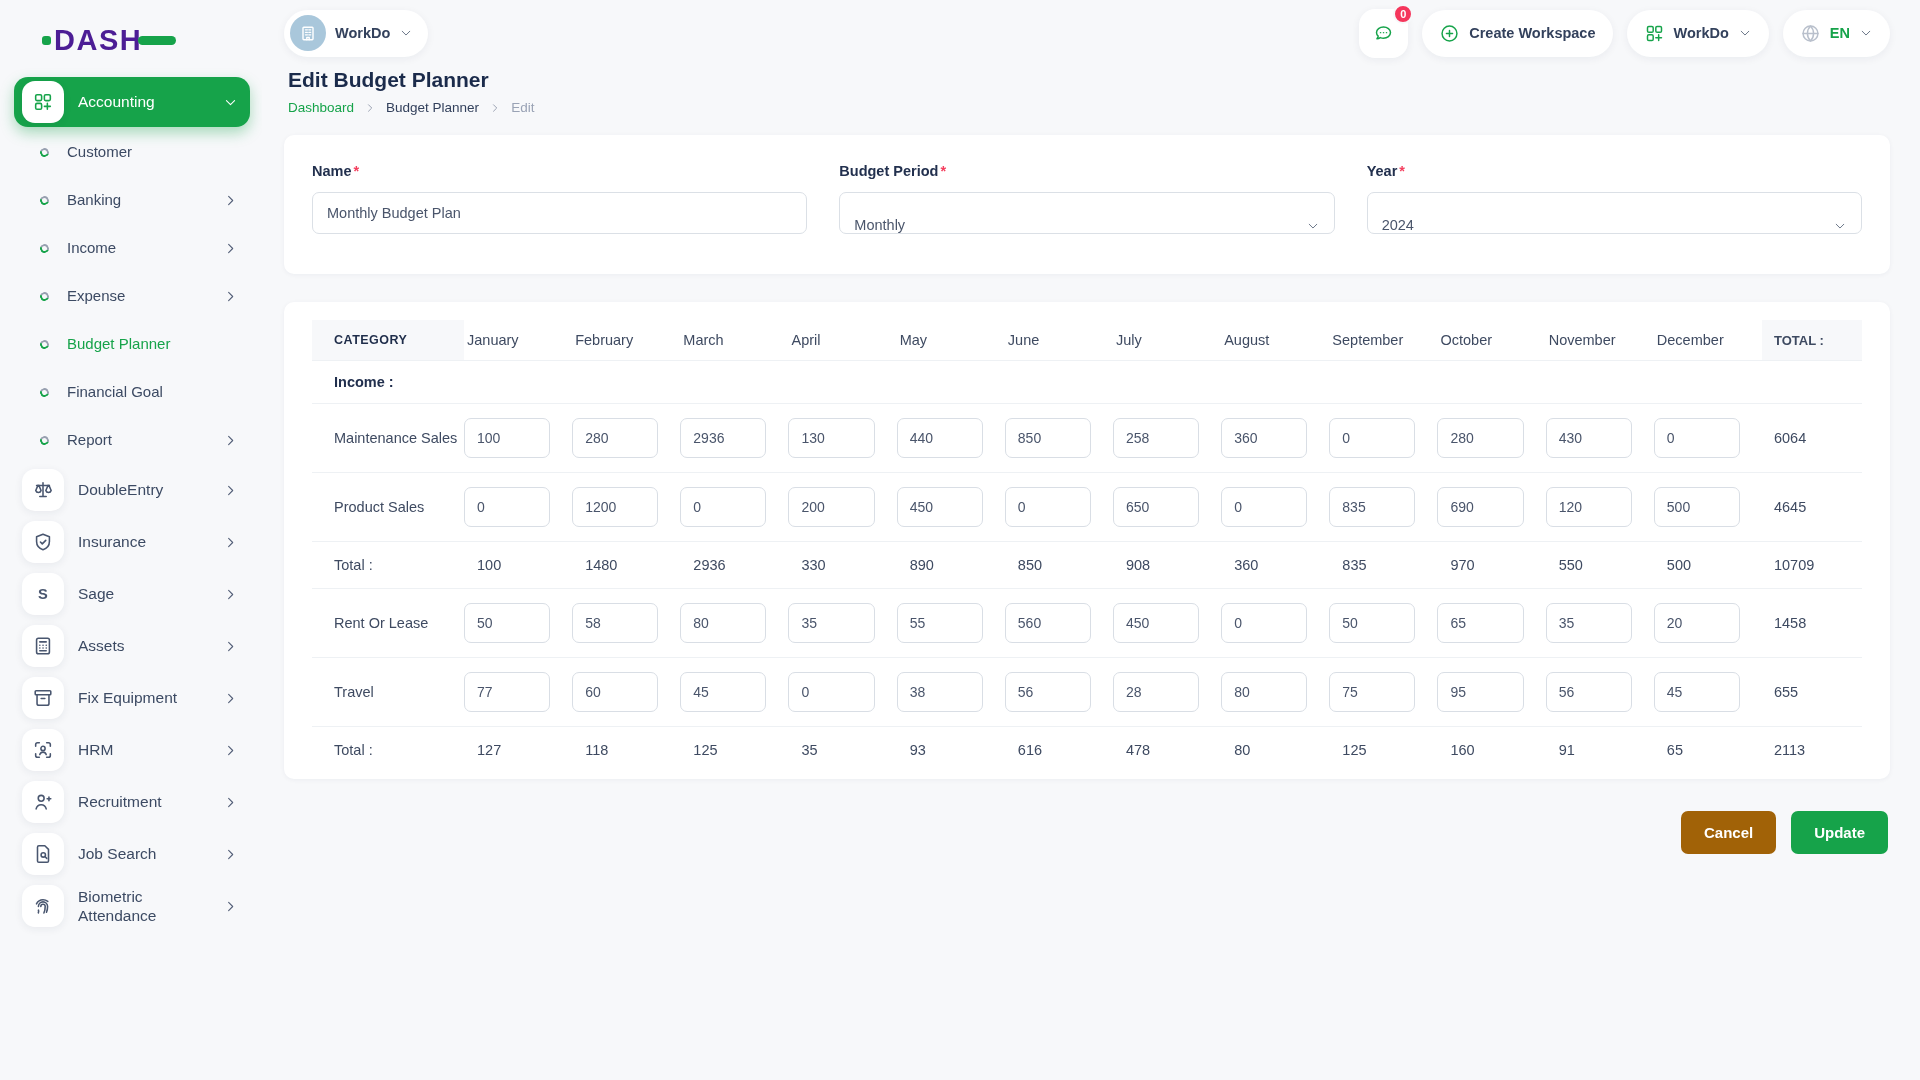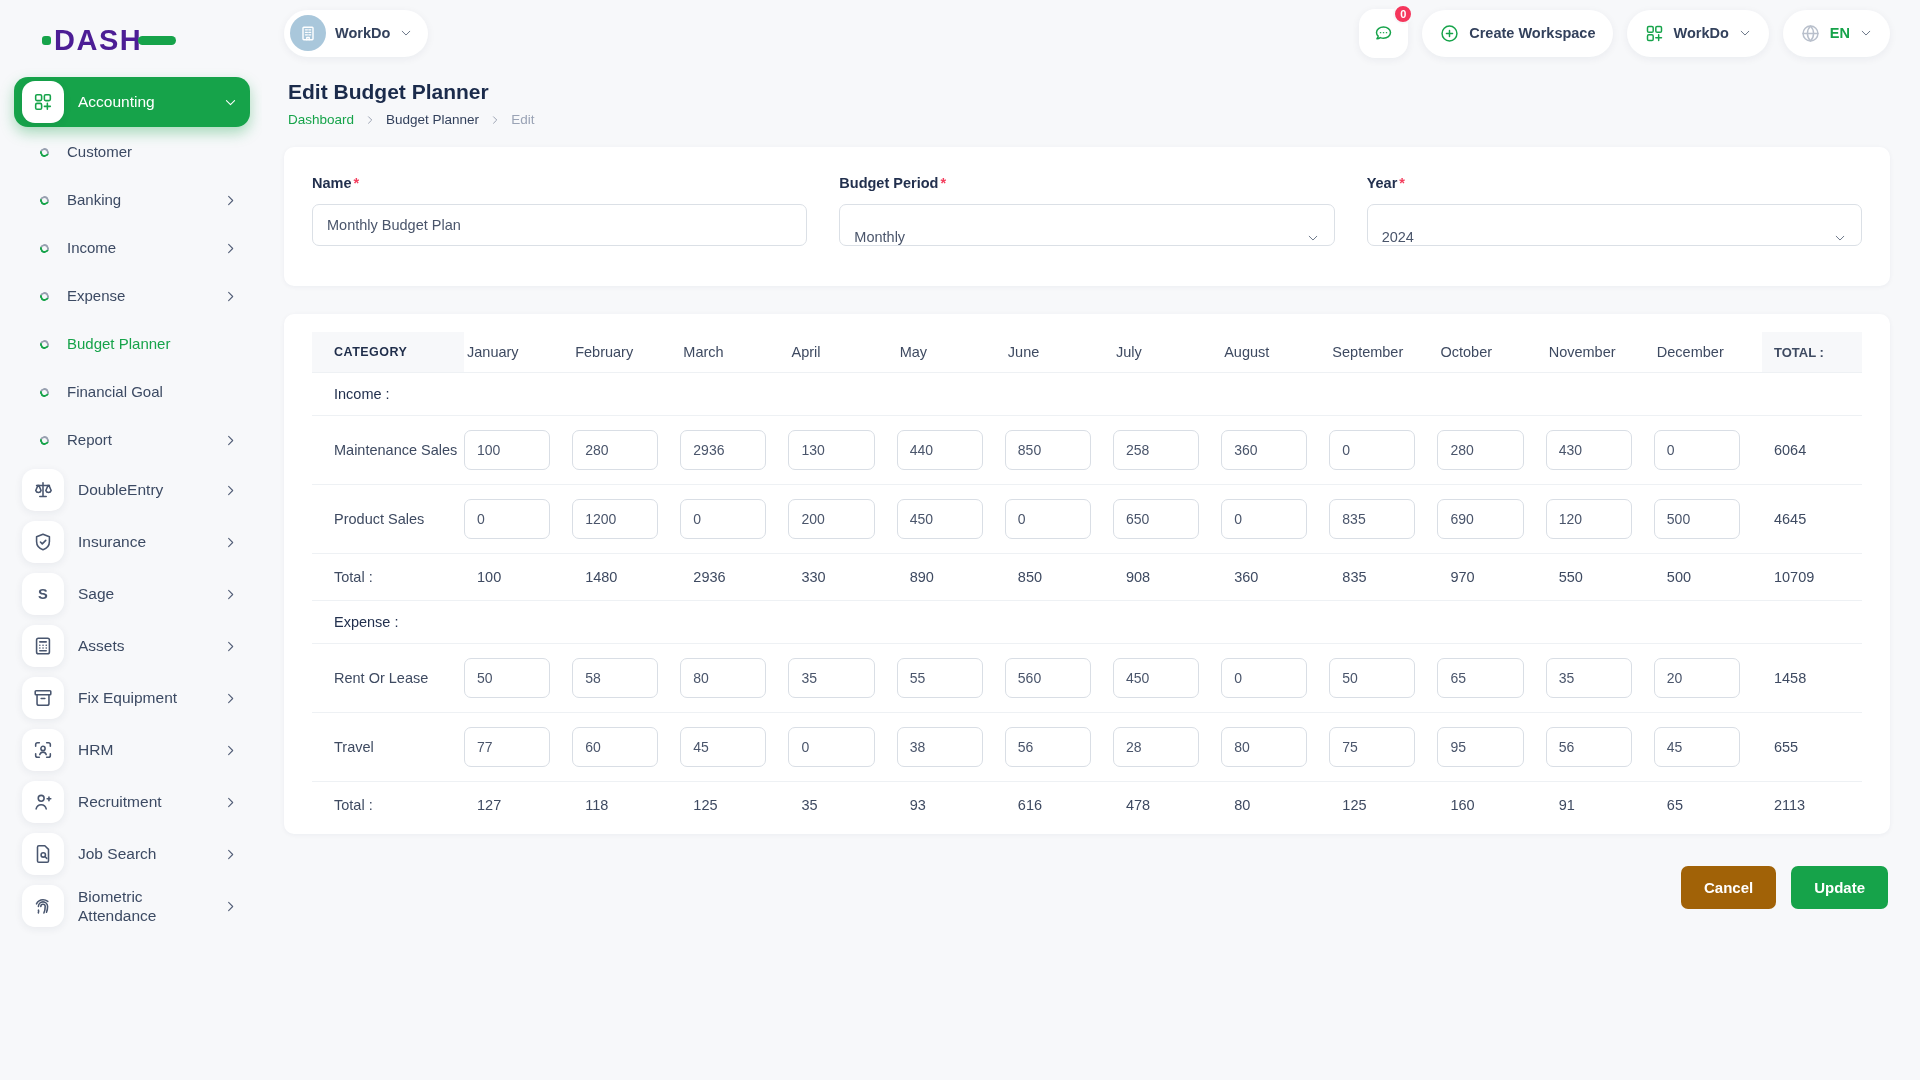--- a/index.html
+++ b/index.html
@@ -47,21 +47,21 @@
   .badge{position:absolute;top:-5px;right:-5px;min-width:20px;height:20px;border-radius:10px;
          background:#f5365c;color:#fff;font-size:11px;font-weight:700;display:flex;
          align-items:center;justify-content:center;border:2px solid #f7f8fa}
   .tb-icn{display:flex}
   .tb-icn svg{width:21px;height:21px}
   .green-ic{color:#16a34a}.gray-ic{color:#b9c0cc}
   .chev-sm{display:flex;color:#6b7689}.chev-sm svg{width:14px;height:14px}
   .lang-label{color:#16a34a}
 
   
-  .page-title{font-size:21px;font-weight:700;color:#1b2b4b;margin:14px 0 8px 4px}
+  .page-title{font-size:21px;font-weight:700;color:#1b2b4b;margin:2px 0 8px 4px}
   .breadcrumb{display:flex;align-items:center;gap:10px;font-size:13.5px;margin-left:4px}
   .crumb{color:#33415c}
   .crumb.link{color:#16a34a;cursor:pointer}
   .crumb.muted{color:#9aa3b5}
   .crumb-sep{color:#8b93a5;display:flex}.crumb-sep svg{width:12px;height:12px}
 
   
   .card{background:#fff;border-radius:10px;box-shadow:0 1px 5px rgba(25,39,70,.05)}
   .form-card{margin-top:20px;padding:28px 28px 40px;display:grid;
              grid-template-columns:1fr 1fr 1fr;gap:32px}
@@ -73,21 +73,21 @@
 
   .table-card{margin-top:28px;padding:18px 28px 6px}
   .trow{display:grid;grid-template-columns:152px repeat(12,minmax(0,1fr)) 100px;
         align-items:center;border-bottom:1px solid #eef1f4}
   .cell{padding:12px 6px 12px 0;font-size:14.5px;color:#3e4a61}
   .cell.cat{background:#f7f8fa;font-weight:700;font-size:12.5px;letter-spacing:.5px;
             color:#1f2d4a;padding-left:22px;align-self:stretch;display:flex;align-items:center}
   .cell.totalh{background:#f7f8fa;font-weight:700;font-size:13px;padding-left:12px;
                align-self:stretch;display:flex;align-items:center}
   .month-h{padding-left:3px}
-  .section-label{grid-column:1/-1;font-weight:400;font-size:14.5px;color:#22304e;
+  .section-label{grid-column:1/-1;font-weight:700;font-size:14.5px;color:#22304e;
                  padding:13px 0 13px 22px}
   .row-name{padding-left:22px}
   .data .cell{padding-top:14px;padding-bottom:14px}
   .cell-input{width:calc(100% - 16px);max-width:88px;height:40px;border:1px solid #d9dee5;
               border-radius:7px;padding:0 4px 0 12px;font-size:14px;color:#4a556b;
               font-family:inherit;background:#fff}
   .row-total{padding-left:12px}
   .totals .num{padding-left:13px}
   .totals .cell{padding-top:15px;padding-bottom:15px}
   .table-card .trow:last-child{border-bottom:none}
@@ -488,23 +488,20 @@
             <div class="cell num">890</div>
             <div class="cell num">850</div>
             <div class="cell num">908</div>
             <div class="cell num">360</div>
             <div class="cell num">835</div>
             <div class="cell num">970</div>
             <div class="cell num">550</div>
             <div class="cell num">500</div>
             <div class="cell row-total">10709</div>
           </div>
-          <div class="trow section">
-            <div class="section-label">Expense :</div>
-          </div>
           <div class="trow data">
             <div class="cell row-name">Rent Or Lease</div>
             <div class="cell"><input class="cell-input" value="50" style=""></div>
             <div class="cell"><input class="cell-input" value="58" style=""></div>
             <div class="cell"><input class="cell-input" value="80" style=""></div>
             <div class="cell"><input class="cell-input" value="35" style=""></div>
             <div class="cell"><input class="cell-input" value="55" style=""></div>
             <div class="cell"><input class="cell-input" value="560" style=""></div>
             <div class="cell"><input class="cell-input" value="450" style=""></div>
             <div class="cell"><input class="cell-input" value="0" style=""></div>

